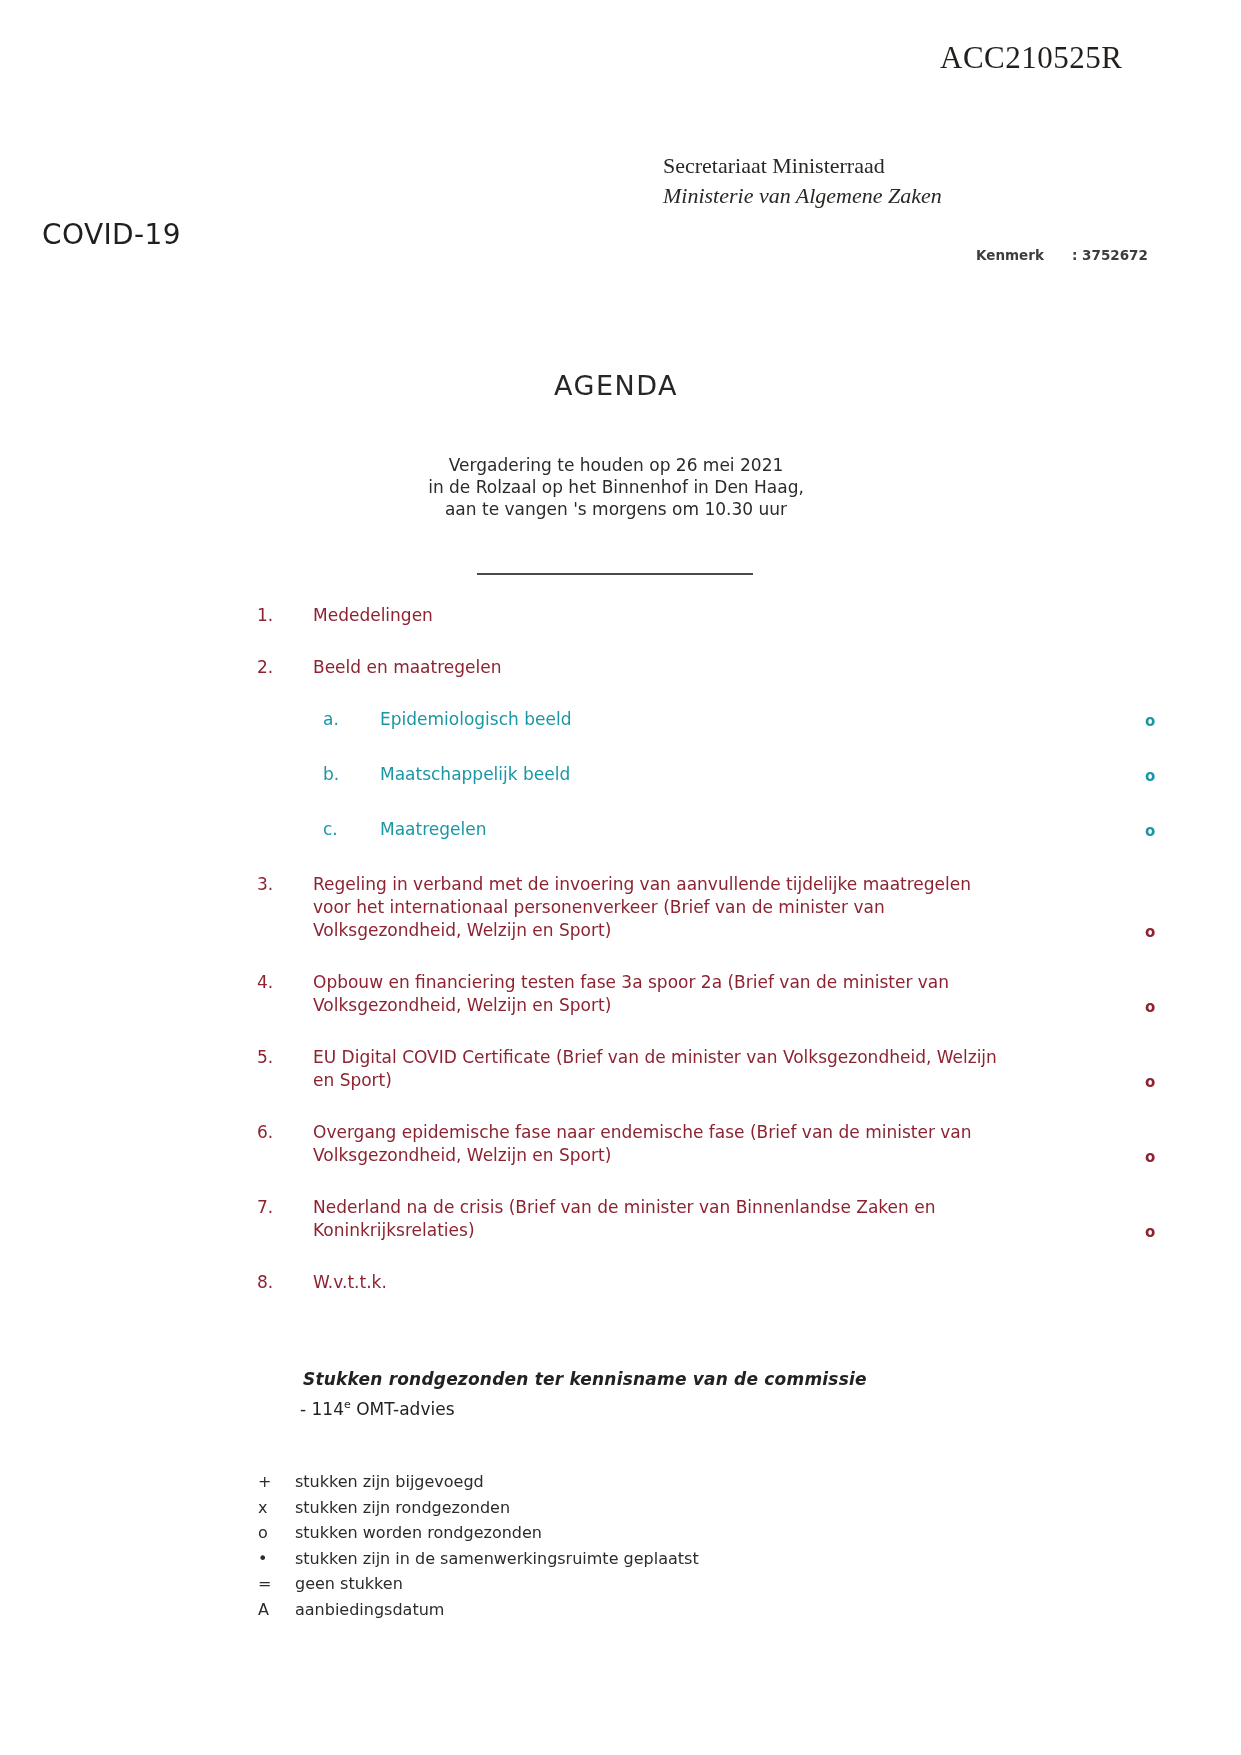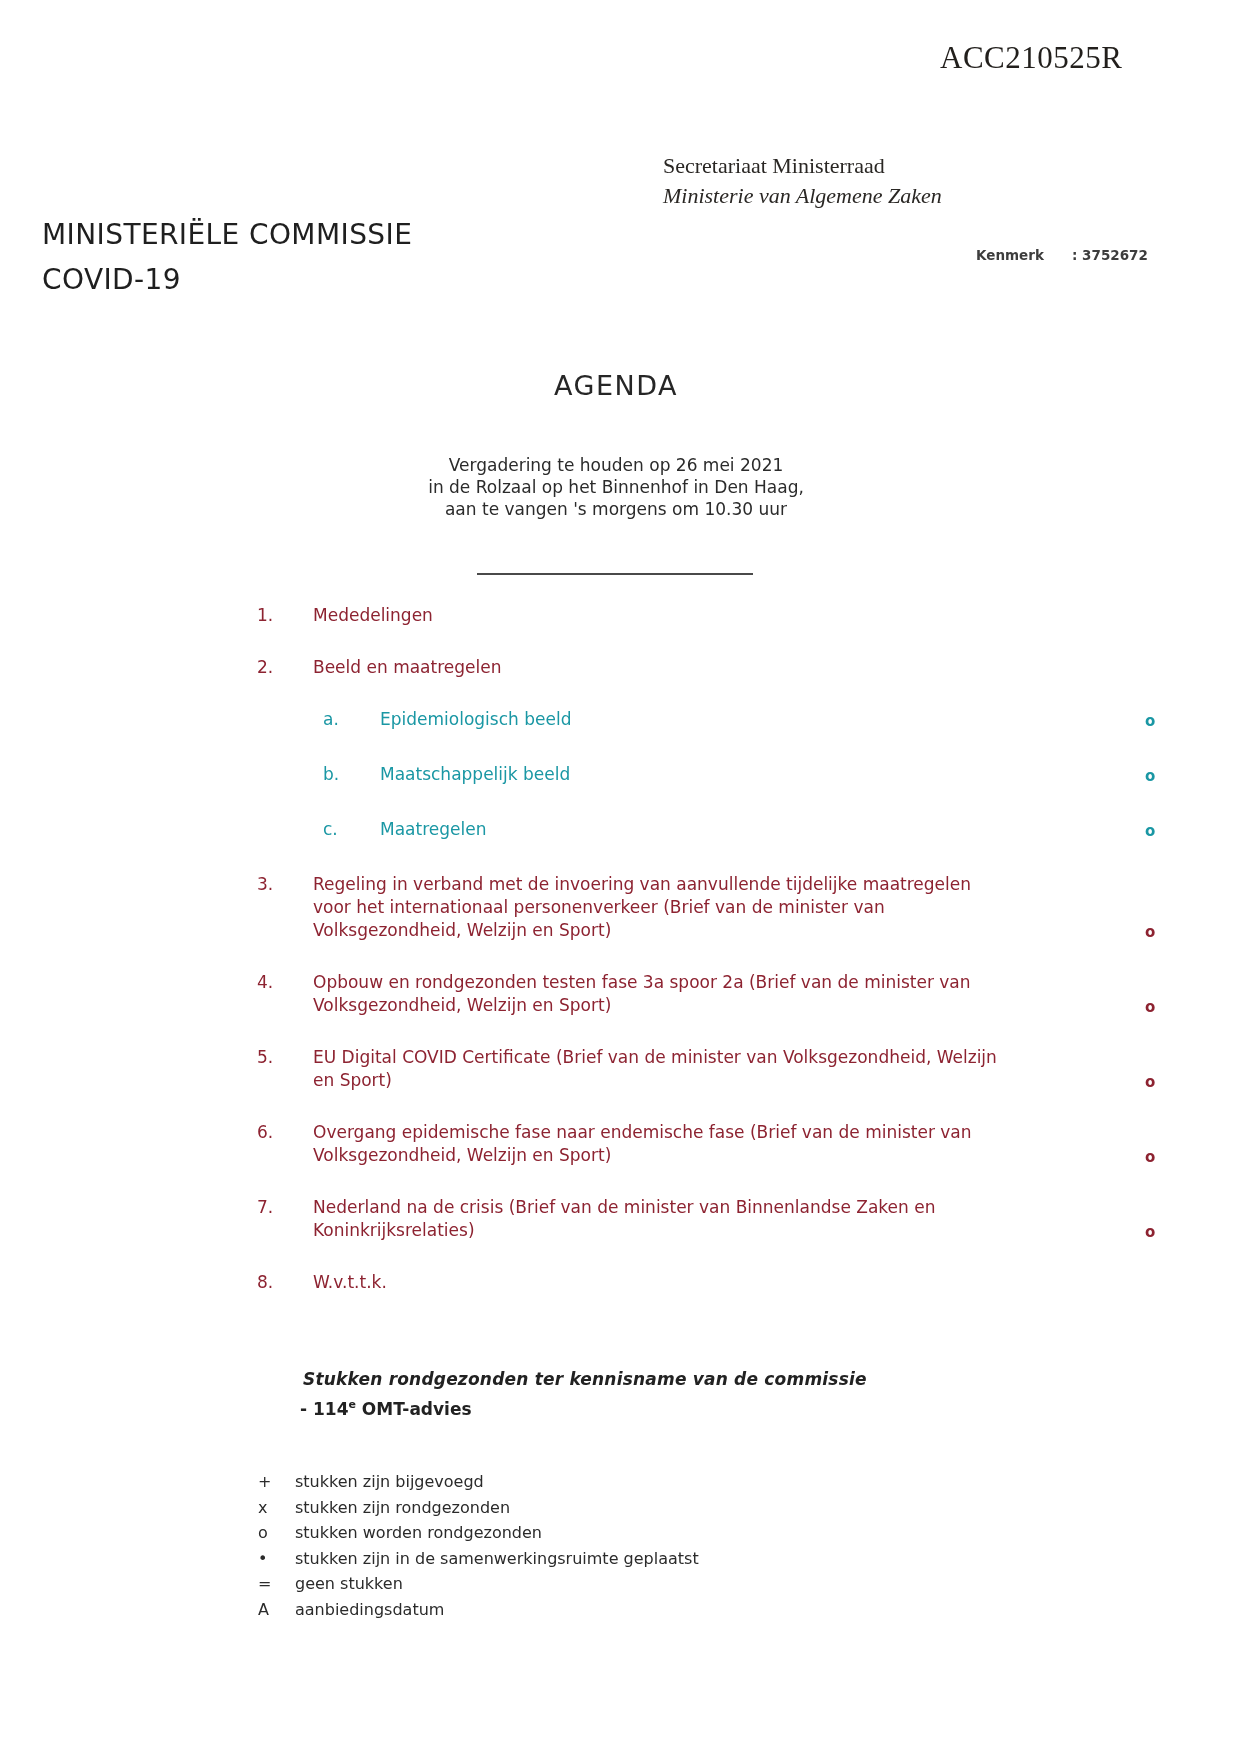--- a/index.html
+++ b/index.html
@@ -72,21 +72,21 @@
   }
   .row.sub { color:#1a97a4; margin-bottom:32px; }
   .row.sub .num { margin-left:66px; width:57px; }
 
   
   .attachments { position:absolute; top:1343px; left:300px; color:#222; }
   .attachments .heading {
     font-size:17px; font-weight:bold; font-style:italic;
     line-height:24px; margin-left:3px; letter-spacing:0.2px;margin-top:24px;
   }
-  .attachments .att-line { font-size:17px; line-height:23px; margin-top:2px;font-weight:bold; }
+  .attachments .att-line { font-size:17px; line-height:23px; margin-top:2px; }
   .attachments sup { font-size:11px; }
 
   
   .legend { position:absolute; top:1469px; left:258px; color:#2b2b2b; }
   .legend .lrow { display:flex; font-size:16px; line-height:25.5px; }
   .legend .sym { width:37px; flex:none; }
 
   
   .footer-date { position:absolute; top:1642px; left:50px; font-size:12px; color:#2b2b2b; }
   .footer-code { position:absolute; top:1634px; left:1086px; font-size:20px; color:#2b2b2b; }
@@ -98,21 +98,20 @@
 <div class="page">
 
   <div class="ref-code">ACC210525R</div>
 
   <div class="org-block">
     <div class="org-line1">Secretariaat Ministerraad</div>
     <div class="org-line2">Ministerie van Algemene Zaken</div>
   </div>
 
   <div class="commission-title">
-    <div>MINISTERIËLE COMMISSIE</div>
     <div>COVID-19</div>
   </div>
 
   <div class="kenmerk-row">
     <span class="klabel">Kenmerk</span>
     <span class="kvalue">: 3752672</span>
   </div>
 
   <div class="agenda-title">AGENDA</div>
 
@@ -172,21 +171,21 @@
         <span class="line">Regeling in verband met de invoering van aanvullende tijdelijke maatregelen</span>
         <span class="line">voor het internationaal personenverkeer (Brief van de minister van</span>
         <span class="line">Volksgezondheid, Welzijn en Sport)</span>
       </span>
       <span class="marker">o</span>
     </div>
 
     <div class="row">
       <span class="num">4.</span>
       <span class="lines">
-        <span class="line">Opbouw en rondgezonden testen fase 3a spoor 2a (Brief van de minister van</span>
+        <span class="line">Opbouw en financiering testen fase 3a spoor 2a (Brief van de minister van</span>
         <span class="line">Volksgezondheid, Welzijn en Sport)</span>
       </span>
       <span class="marker">o</span>
     </div>
 
     <div class="row">
       <span class="num">5.</span>
       <span class="lines">
         <span class="line">EU Digital COVID Certificate (Brief van de minister van Volksgezondheid, Welzijn</span>
         <span class="line">en Sport)</span>

